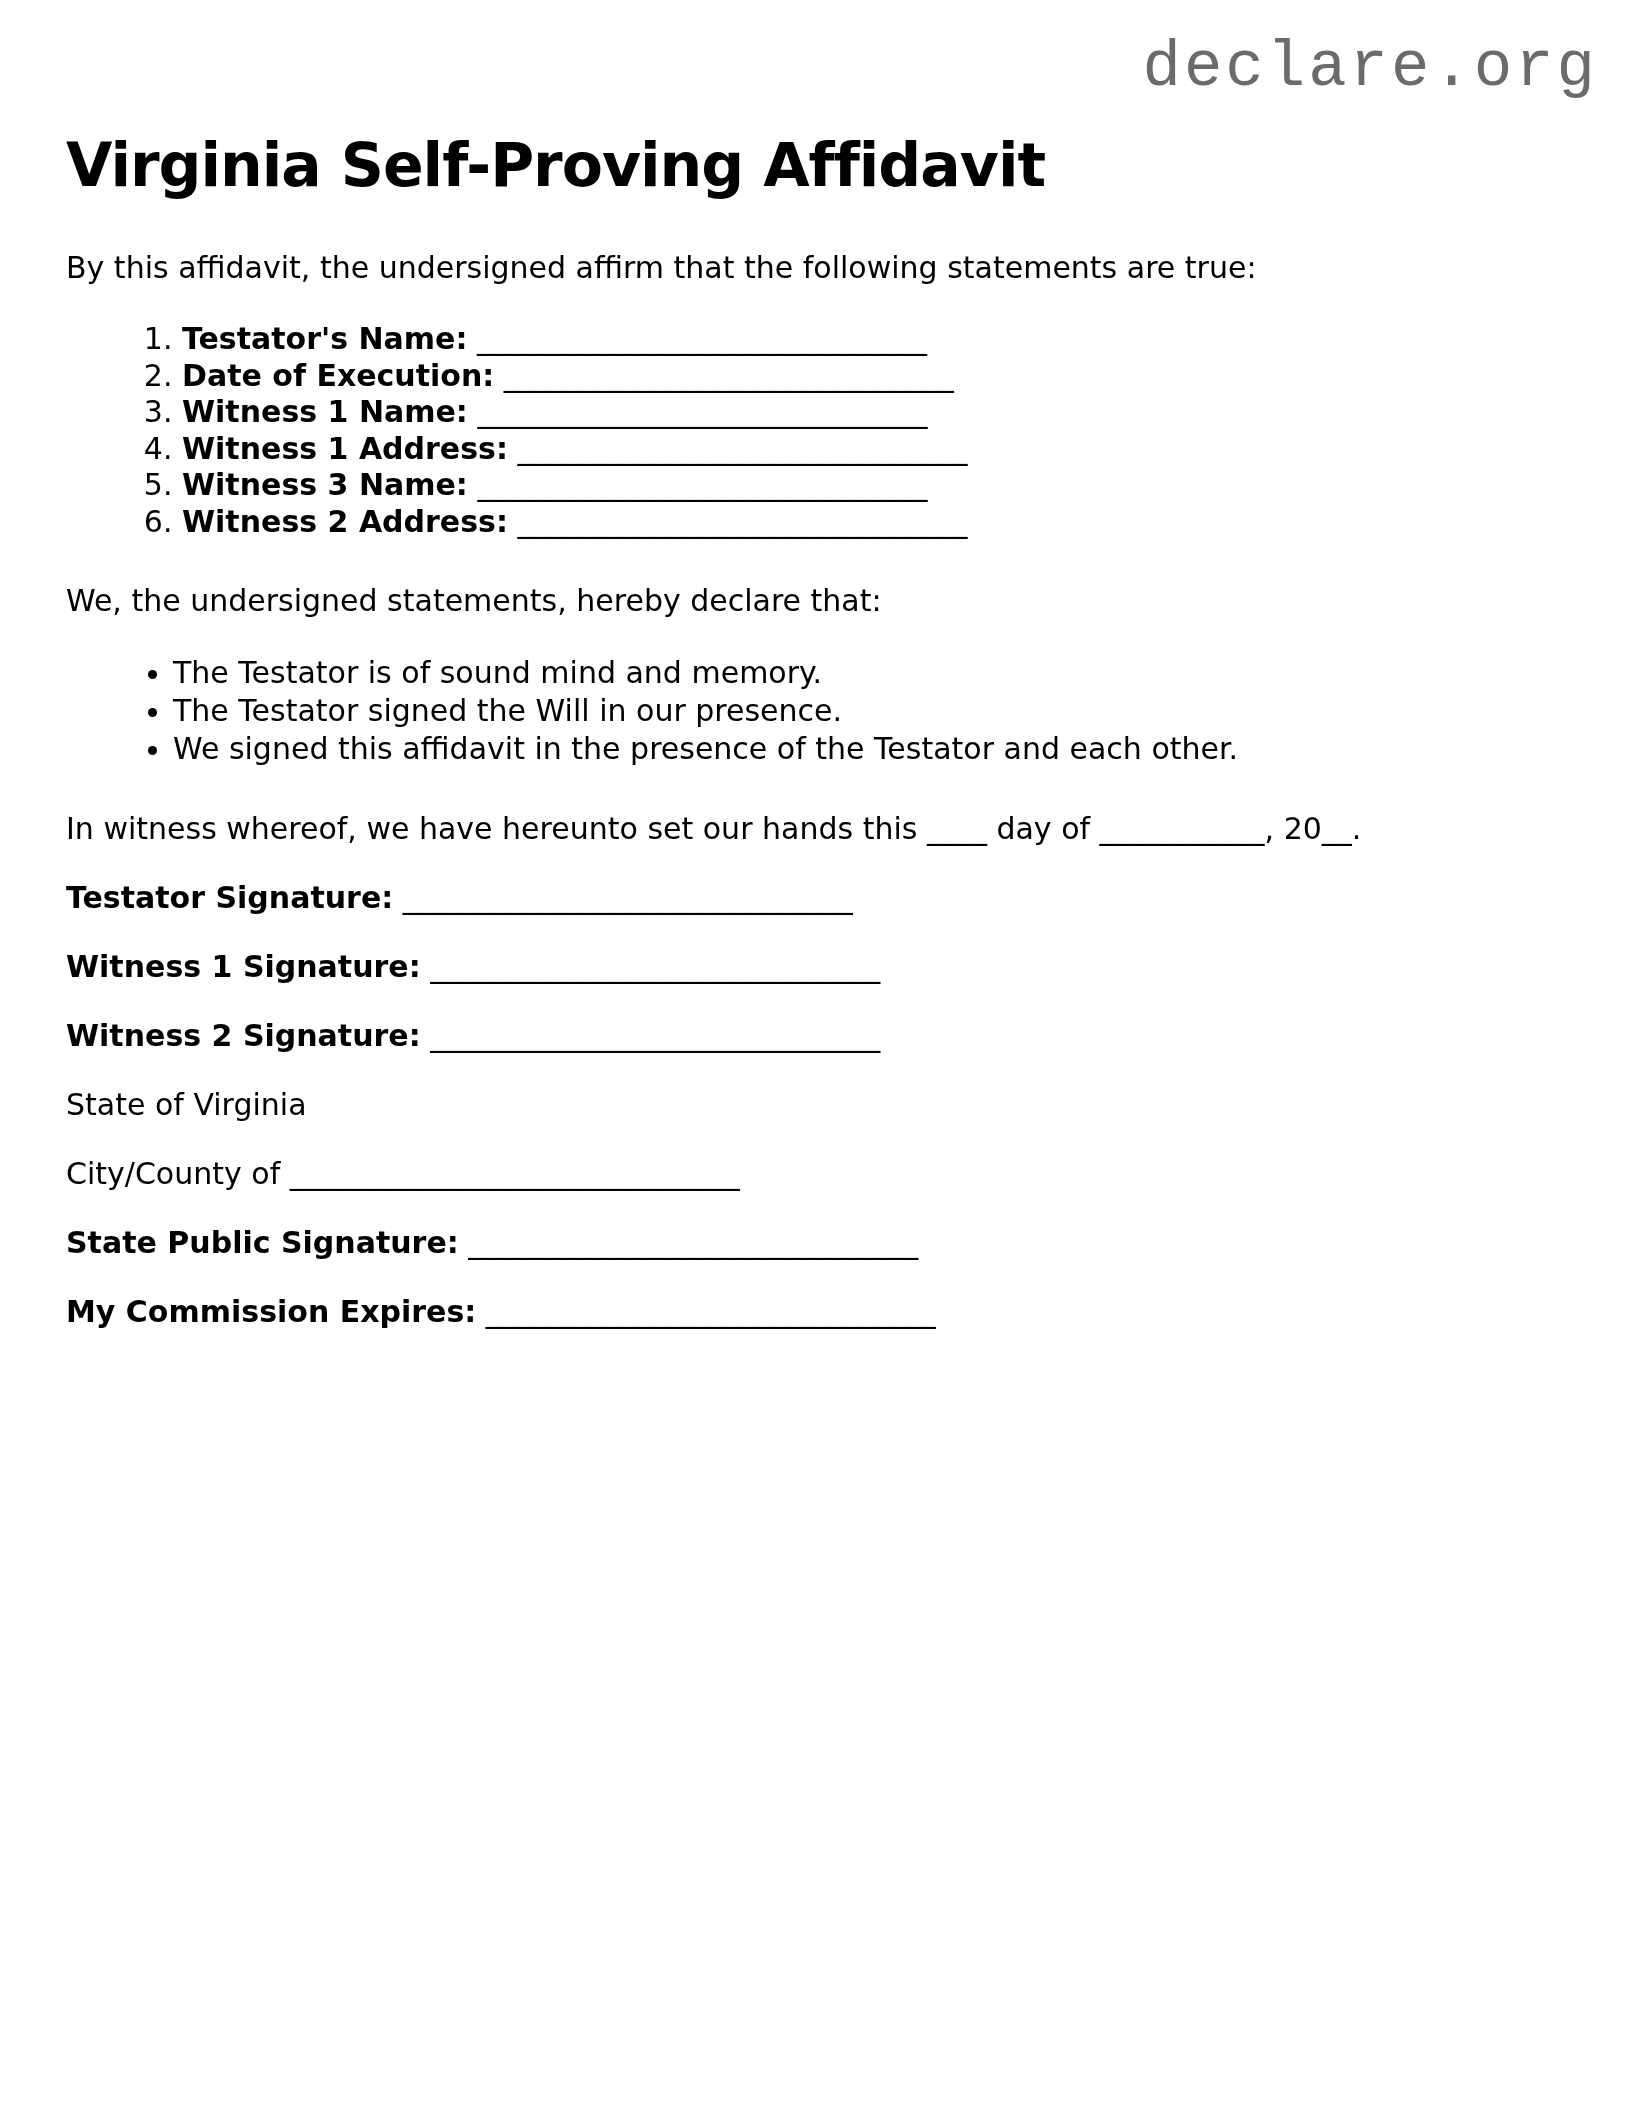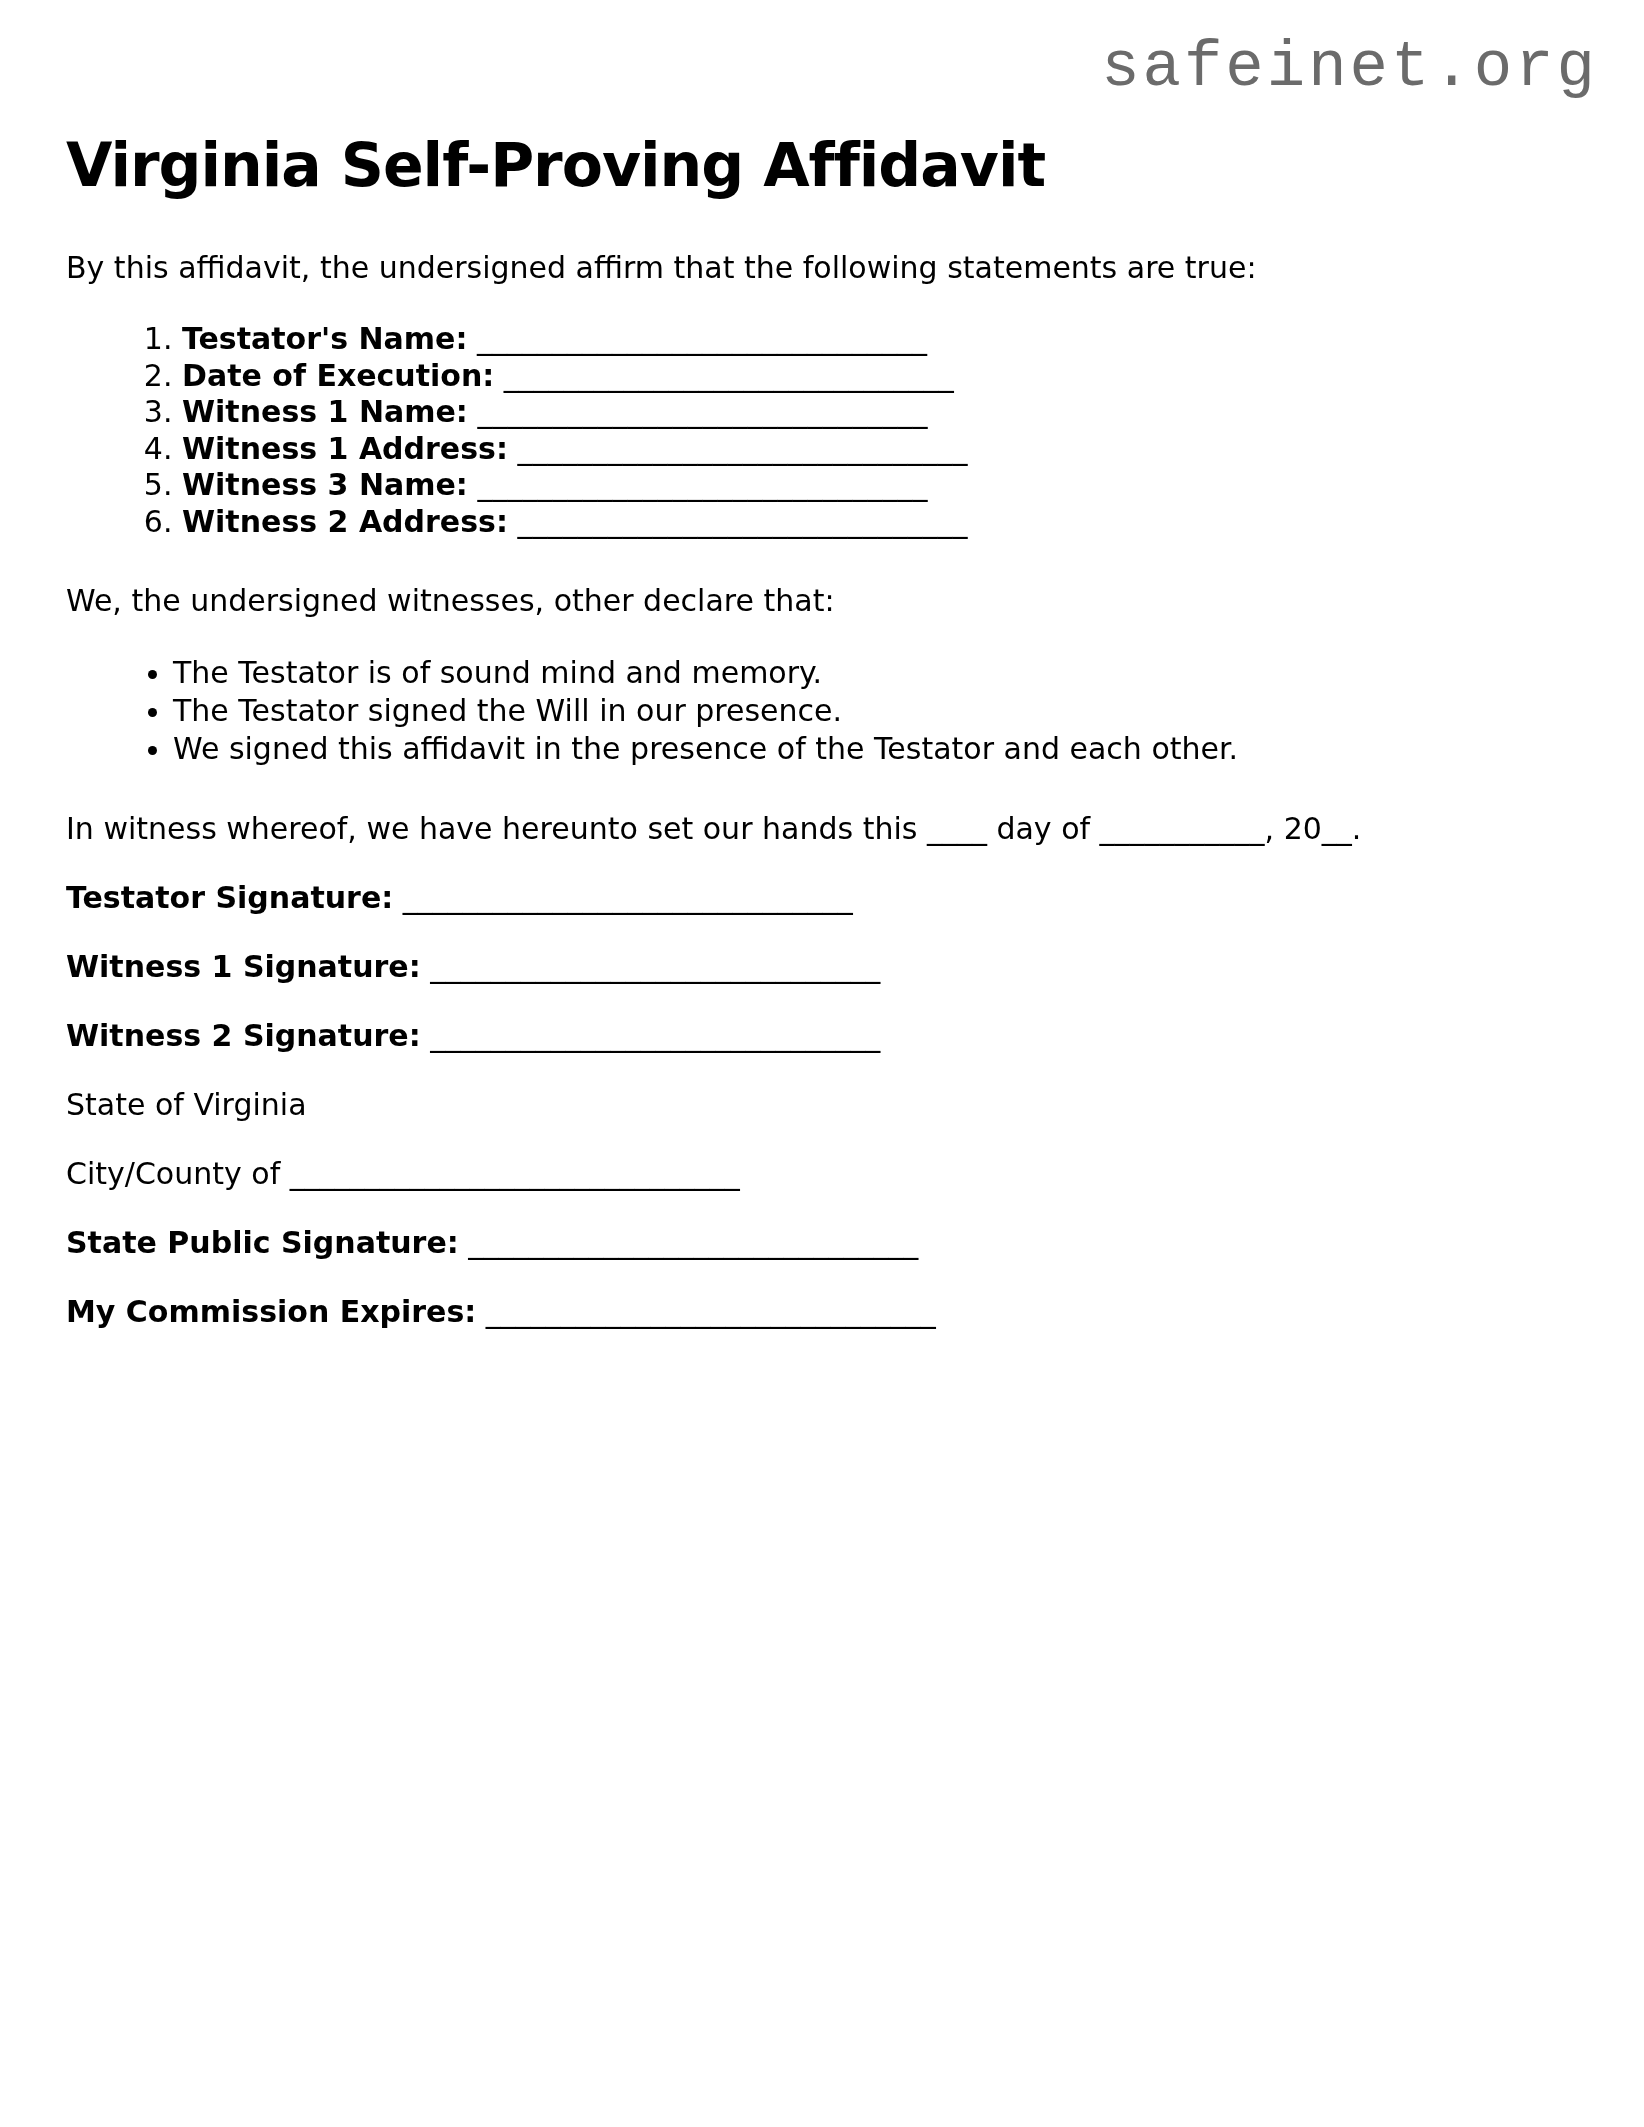--- a/index.html
+++ b/index.html
@@ -57,37 +57,37 @@
   }
   strong {
     font-weight: bold;
   }
 </style>
 </head>
 <body>
 
 <div class="page">
 
-  <div class="watermark">safeinet.org</div>
+  <div class="watermark">declare.org</div>
 
   <h1 class="doc-title">Virginia Self-Proving Affidavit</h1>
 
 
   <p>By this affidavit, the undersigned affirm that the following statements are true:</p>
 
   <ol class="fields">
     <li><strong>Testator's Name:</strong> <span class="blank">______________________________</span></li>
     <li><strong>Date of Execution:</strong> <span class="blank">______________________________</span></li>
     <li><strong>Witness 1 Name:</strong> <span class="blank">______________________________</span></li>
     <li><strong>Witness 1 Address:</strong> <span class="blank">______________________________</span></li>
     <li><strong>Witness 3 Name:</strong> <span class="blank">______________________________</span></li>
     <li><strong>Witness 2 Address:</strong> <span class="blank">______________________________</span></li>
   </ol>
 
-  <p>We, the undersigned witnesses, other declare that:</p>
+  <p>We, the undersigned statements, hereby declare that:</p>
 
   <ul class="declarations">
     <li>The Testator is of sound mind and memory.</li>
     <li>The Testator signed the Will in our presence.</li>
     <li>We signed this affidavit in the presence of the Testator and each other.</li>
   </ul>
 
   <p>In witness whereof, we have hereunto set our hands this ____ day of ___________, 20__.</p>
 
   <p><strong>Testator Signature:</strong> <span class="blank">______________________________</span></p>

